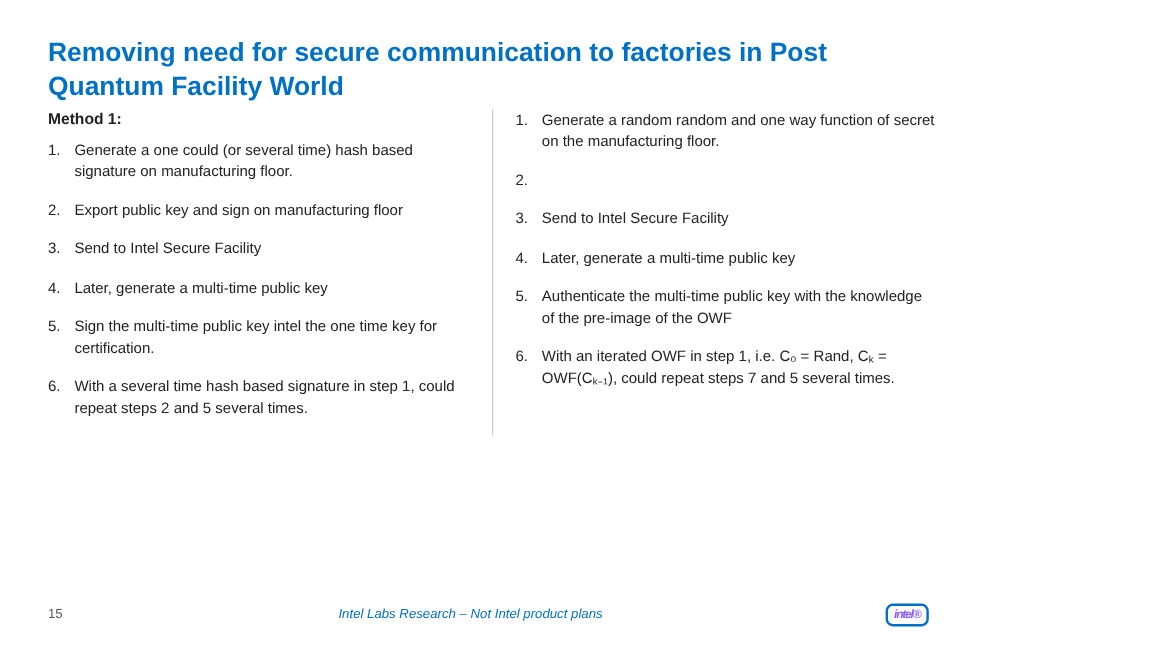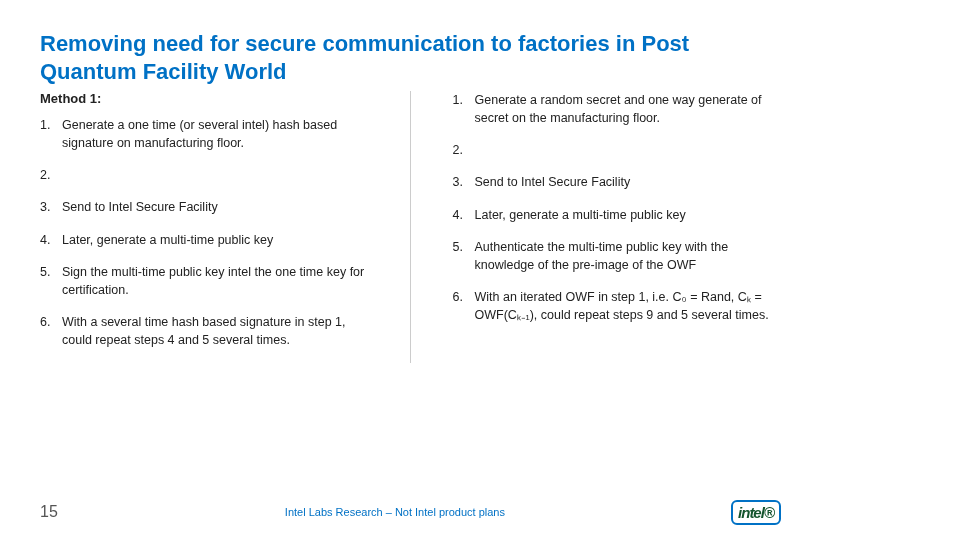--- a/index.html
+++ b/index.html
@@ -25,21 +25,21 @@
       line-height: 1.25;
       margin-bottom: 6px;
     }
     .subtitle {
       font-size: 12px;
       color: #555;
       margin-bottom: 18px;
     }
     .columns {
       display: flex;
-      gap: 37px;
+      gap: 14px;
     }
     .col {
       flex: 1;
     }
     .method-label {
       font-size: 13px;
       font-weight: bold;
       color: #222;
       margin-bottom: 10px;
     }
@@ -70,43 +70,44 @@
       position: absolute;
       bottom: 12px;
       left: 0;
       right: 0;
       display: flex;
       align-items: center;
       justify-content: space-between;
       padding: 0 40px;
     }
     .footer-num {
-      font-size: 16px;
+      font-size: 11px;
       color: #555;
     }
     .footer-text {
       font-size: 11px;
       color: #0071c5;
       text-align: center;
       flex: 1;
+      font-style: italic;
     }
     .intel-logo {
       width: 48px;
       height: 32px;
       display: flex;
       align-items: center;
       justify-content: center;
     }
     .intel-logo-inner {
       border: 2px solid #0071c5;
       border-radius: 6px;
       padding: 2px 5px;
-      font-size: 15px;
+      font-size: 10px;
       font-weight: bold;
-      color: #14532d;
+      color: #8b5cf6;
       font-style: italic;
       letter-spacing: -1px;
     }
   </style>
 </head>
 <body>
 
 <div class="slide">
 
   <div class="title">
@@ -114,70 +115,71 @@
     <span>Quantum Facility World</span>
   </div>
 
 
   <div class="columns">
     <div class="col">
       <div class="method-label">Method 1:</div>
       <ol class="method-list">
         <li>
           <span class="num">1.</span>
-          <span>Generate a one time (or several intel) hash based signature on manufacturing floor.</span>
+          <span>Generate a one could (or several time) hash based signature on manufacturing floor.</span>
         </li>
         <li>
           <span class="num">2.</span>
+          <span>Export public key and sign on manufacturing floor</span>
         </li>
         <li>
           <span class="num">3.</span>
           <span>Send to Intel Secure Facility</span>
         </li>
         <li>
           <span class="num">4.</span>
           <span>Later, generate a multi-time public key</span>
         </li>
         <li>
           <span class="num">5.</span>
           <span>Sign the multi-time public key intel the one time key for certification.</span>
         </li>
         <li>
           <span class="num">6.</span>
-          <span>With a several time hash based signature in step 1, could repeat steps 4 and 5 several times.</span>
+          <span>With a several time hash based signature in step 1, could repeat steps 2 and 5 several times.</span>
         </li>
       </ol>
     </div>
 
     <div class="divider-v"></div>
 
     <div class="col">
       <ol class="method-list">
         <li>
           <span class="num">1.</span>
-          <span>Generate a random secret and one way generate of secret on the manufacturing floor.</span>
+          <span>Generate a random random and one way function of secret on the manufacturing floor.</span>
         </li>
         <li>
           <span class="num">2.</span>
         </li>
         <li>
           <span class="num">3.</span>
           <span>Send to Intel Secure Facility</span>
         </li>
         <li>
           <span class="num">4.</span>
           <span>Later, generate a multi-time public key</span>
         </li>
         <li>
           <span class="num">5.</span>
           <span>Authenticate the multi-time public key with the knowledge of the pre-image of the OWF</span>
         </li>
         <li>
           <span class="num">6.</span>
-          <span>With an iterated OWF in step 1, i.e. C₀ = Rand, Cₖ = OWF(Cₖ₋₁), could repeat steps 9 and 5 several times.</span>
+          <span>With an iterated OWF in step 1, i.e. C₀ = Rand, Cₖ = OWF(Cₖ₋₁), could repeat steps 7 and 5 several times.</span>
         </li>
       </ol>
     </div>
   </div>
 
   <div class="footer">
     <div class="footer-num">15</div>
     <div class="footer-text">Intel Labs Research – Not Intel product plans</div>
     <div class="intel-logo">
       <div class="intel-logo-inner">

